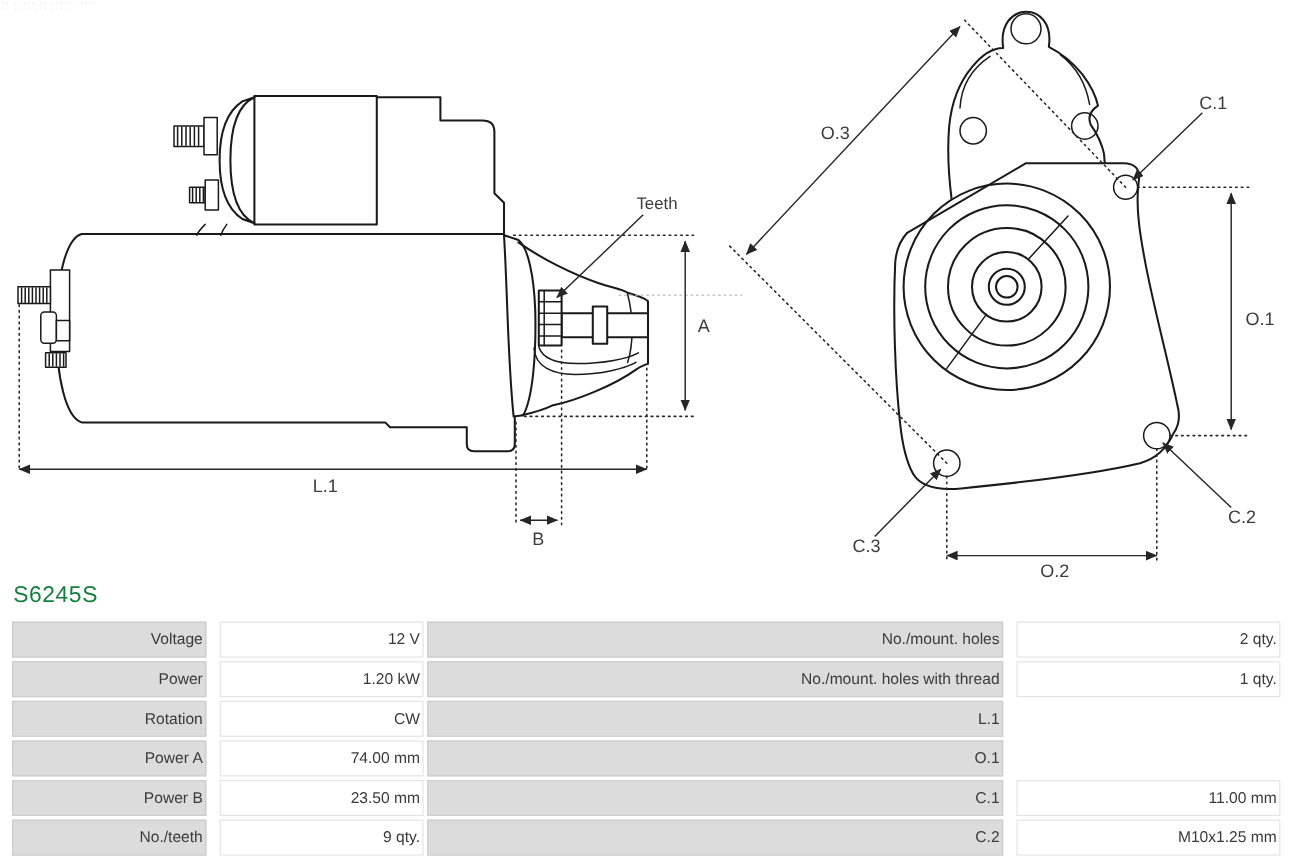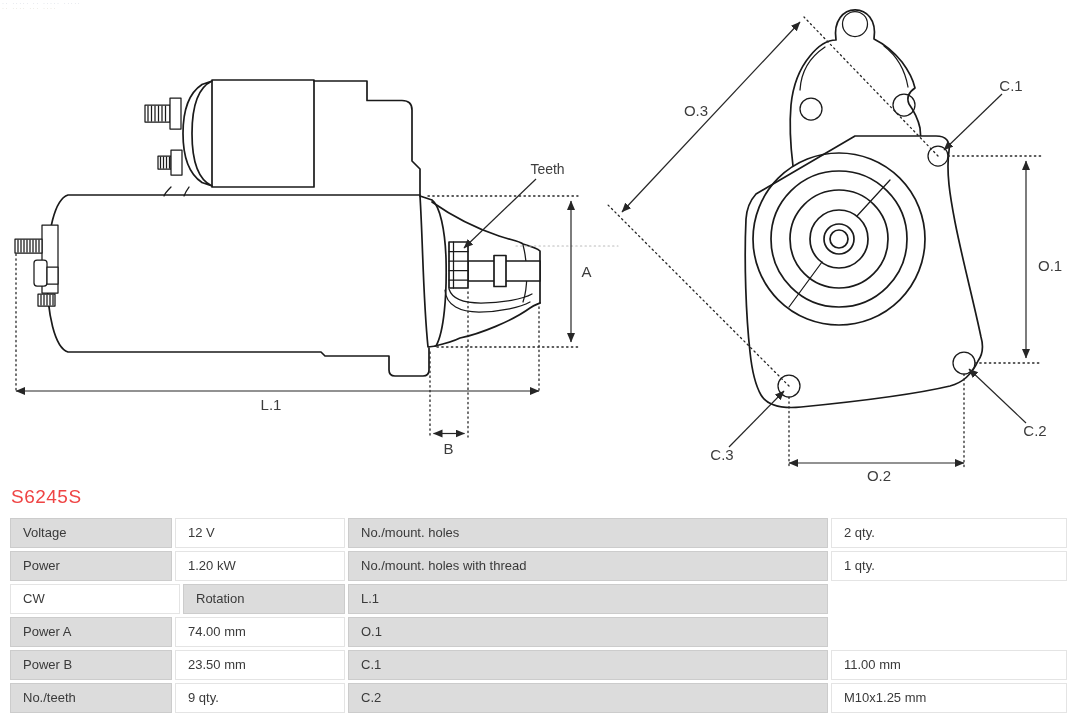--- a/index.html
+++ b/index.html
@@ -13,24 +13,24 @@
   .lnf{fill:#ffffff;stroke:#1a1a1a;stroke-width:1.7;stroke-linejoin:round;}
   .thin{stroke-width:1.25;}
   .dim{fill:none;stroke:#262626;stroke-width:1.2;}
   .dot{fill:none;stroke:#262626;stroke-width:1.3;stroke-dasharray:1.4 3.4;stroke-linecap:round;}
   .faint{fill:none;stroke:#bbbbbb;stroke-width:1.1;stroke-dasharray:1.4 3.2;stroke-linecap:round;}
   .lbl{font-family:"Liberation Sans",sans-serif;font-size:15px;fill:#3d3d3d;}
   #part-number{position:absolute;left:11px;top:486px;font-size:19px;font-weight:500;
                letter-spacing:.5px;}
   #spec-table{position:absolute;left:10px;top:518px;width:1057px;font-size:13px;color:#3a3a3a;}
   .trow{display:flex;gap:3px;margin-bottom:3px;height:30px;}
-  .cell{box-sizing:border-box;line-height:28px;padding:0 12px;
+  .cell{box-sizing:border-box;line-height:28px;text-align:right;padding:0 2px;
         white-space:nowrap;overflow:hidden;}
   .cl{background:#dcdcdc;border:1px solid #cccccc;}
-  .cv{background:#ffffff;border:1px solid #e4e4e4;}
+  .cv{background:#ffffff;border:1px solid #e4e4e4;margin-left:8px;}
   .w1{width:162px;} .w2{width:170px;} .w3{width:480px;} .w4{flex:1;}
 </style>
 </head>
 <body>
 
 <div id="page">
 
   <div id="watermark"><span>·· ····· ·· ····· ·····</span><span class="wm2">·· ···· ··· ····</span></div>
 
   <svg id="drawing" width="1080" height="512" viewBox="0 0 1080 512">
@@ -151,38 +151,38 @@
 
       <text class="lbl" x="1011" y="91" text-anchor="middle">C.1</text>
       <path class="dim" d="M 1002,94 L 944,150" marker-end="url(#ah)"></path>
       <text class="lbl" x="722" y="460" text-anchor="middle">C.3</text>
       <path class="dim" d="M 729,447 L 784,391" marker-end="url(#ah)"></path>
       <text class="lbl" x="1035" y="436" text-anchor="middle">C.2</text>
       <path class="dim" d="M 1026,423 L 969,369" marker-end="url(#ah)"></path>
     </g>
   </svg>
 
-  <div id="part-number" style="color:#ef4444">S6245S</div>
+  <div id="part-number" style="color:#15803d">S6245S</div>
 
   <div id="spec-table">
     <div class="trow">
       <div class="cell cl w1">Voltage</div>
       <div class="cell cv w2">12 V</div>
       <div class="cell cl w3">No./mount. holes</div>
       <div class="cell cv w4">2 qty.</div>
     </div>
     <div class="trow">
       <div class="cell cl w1">Power</div>
       <div class="cell cv w2">1.20 kW</div>
       <div class="cell cl w3">No./mount. holes with thread</div>
       <div class="cell cv w4">1 qty.</div>
     </div>
     <div class="trow">
+      <div class="cell cl w1">Rotation</div>
       <div class="cell cv w2">CW</div>
-      <div class="cell cl w1">Rotation</div>
       <div class="cell cl w3">L.1</div>
     </div>
     <div class="trow">
       <div class="cell cl w1">Power A</div>
       <div class="cell cv w2">74.00 mm</div>
       <div class="cell cl w3">O.1</div>
     </div>
     <div class="trow">
       <div class="cell cl w1">Power B</div>
       <div class="cell cv w2">23.50 mm</div>

